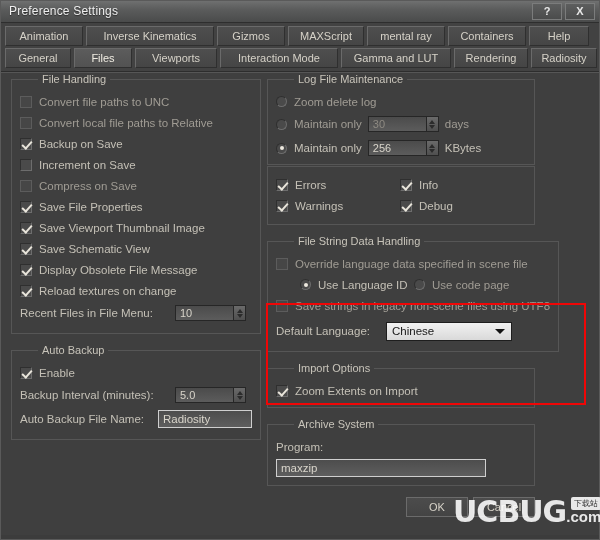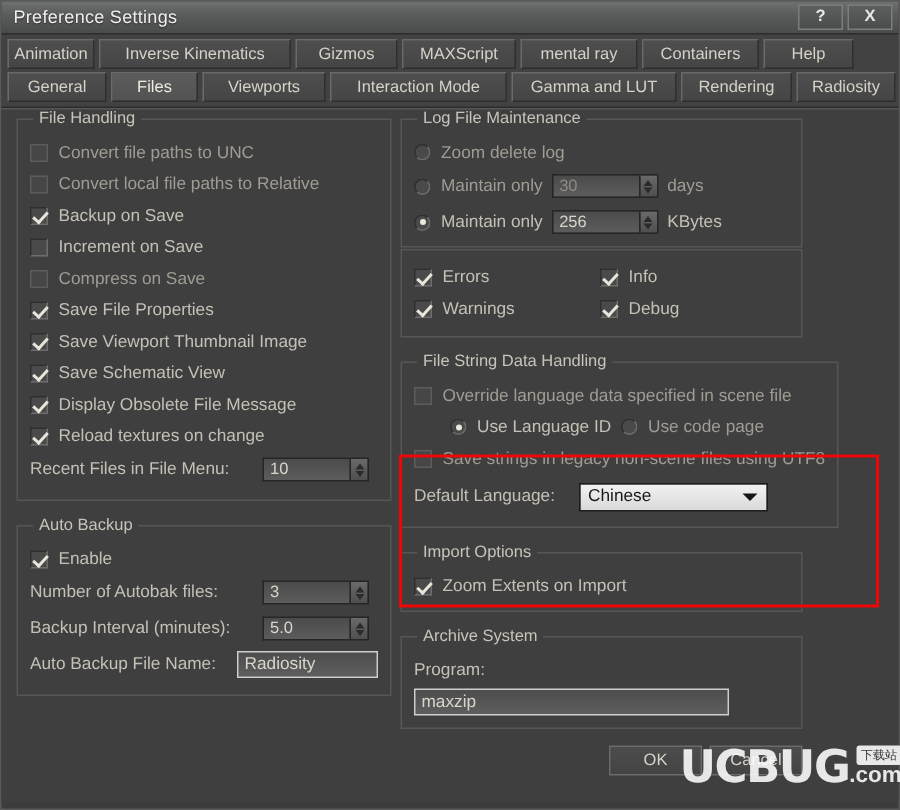--- a/index.html
+++ b/index.html
@@ -91,21 +91,21 @@
   fieldset.group {
     margin: 0 0 10px 0;
     padding: 6px 8px 8px 8px;
     border: 1px solid #565656;
     background: transparent;
   }
   fieldset.group > legend {
     font-size: 11px;
     color: #c8c4ba;
     padding: 0 4px;
-    margin-left: 2px;
+    margin-left: 18px;
   }
   fieldset.plain {
     border: 1px solid #565656;
     padding: 7px 8px 8px 8px;
     margin: 0 0 10px 0;
   }
 
   .row {
     display: flex;
     align-items: center;
@@ -292,21 +292,21 @@
   <div id="titlebar">
     <span class="title">Preference Settings</span>
     <div class="tb-btns">
       <div class="tb-btn">?</div>
       <div class="tb-btn">X</div>
     </div>
   </div>
 
   <div id="tabwrap">
     <div class="tabrow">
-      <div class="tab" style="width:58px">Animation</div>
+      <div class="tab" style="width:78px">Animation</div>
       <div class="tab" style="width:128px">Inverse Kinematics</div>
       <div class="tab" style="width:68px">Gizmos</div>
       <div class="tab" style="width:76px">MAXScript</div>
       <div class="tab" style="width:78px">mental ray</div>
       <div class="tab" style="width:78px">Containers</div>
       <div class="tab" style="width:60px">Help</div>
     </div>
     <div class="tabrow">
       <div class="tab" style="width:66px">General</div>
       <div class="tab selected" style="width:58px">Files</div>
@@ -379,30 +379,20 @@
       </fieldset>
 
       <fieldset class="group">
         <legend>Auto Backup</legend>
 
         <div class="row">
           <span class="cb checked"></span>
           <span class="lbl">Enable</span>
         </div>
 
-        <div class="row tall">
-          <span class="lbl">Number of Autobak files:</span>
-          <span class="spin" style="margin-left:auto">
-            <span class="fld">3</span>
-            <span class="arrows">
-              <i class="up"></i>
-              <i class="dn"></i>
-            </span>
-          </span>
-        </div>
 
         <div class="row tall">
           <span class="lbl">Backup Interval (minutes):</span>
           <span class="spin" style="margin-left:auto">
             <span class="fld">5.0</span>
             <span class="arrows">
               <i class="up"></i>
               <i class="dn"></i>
             </span>
           </span>

